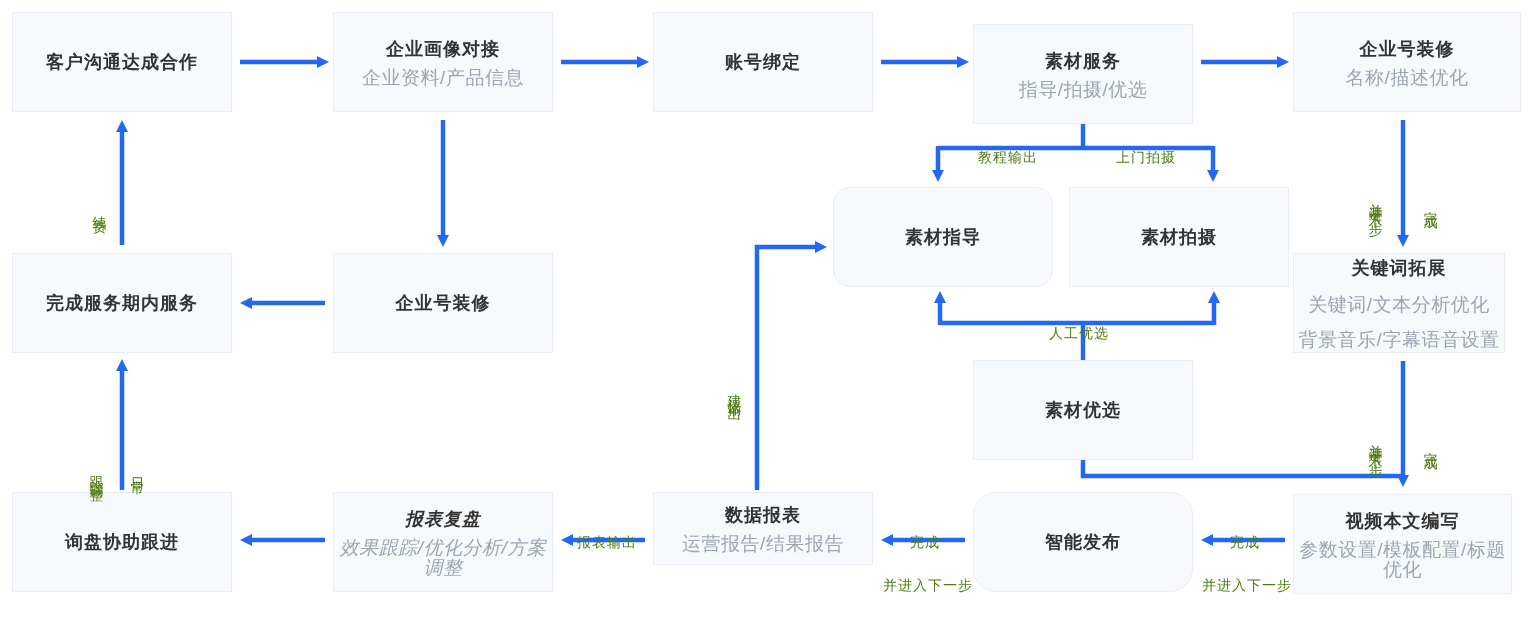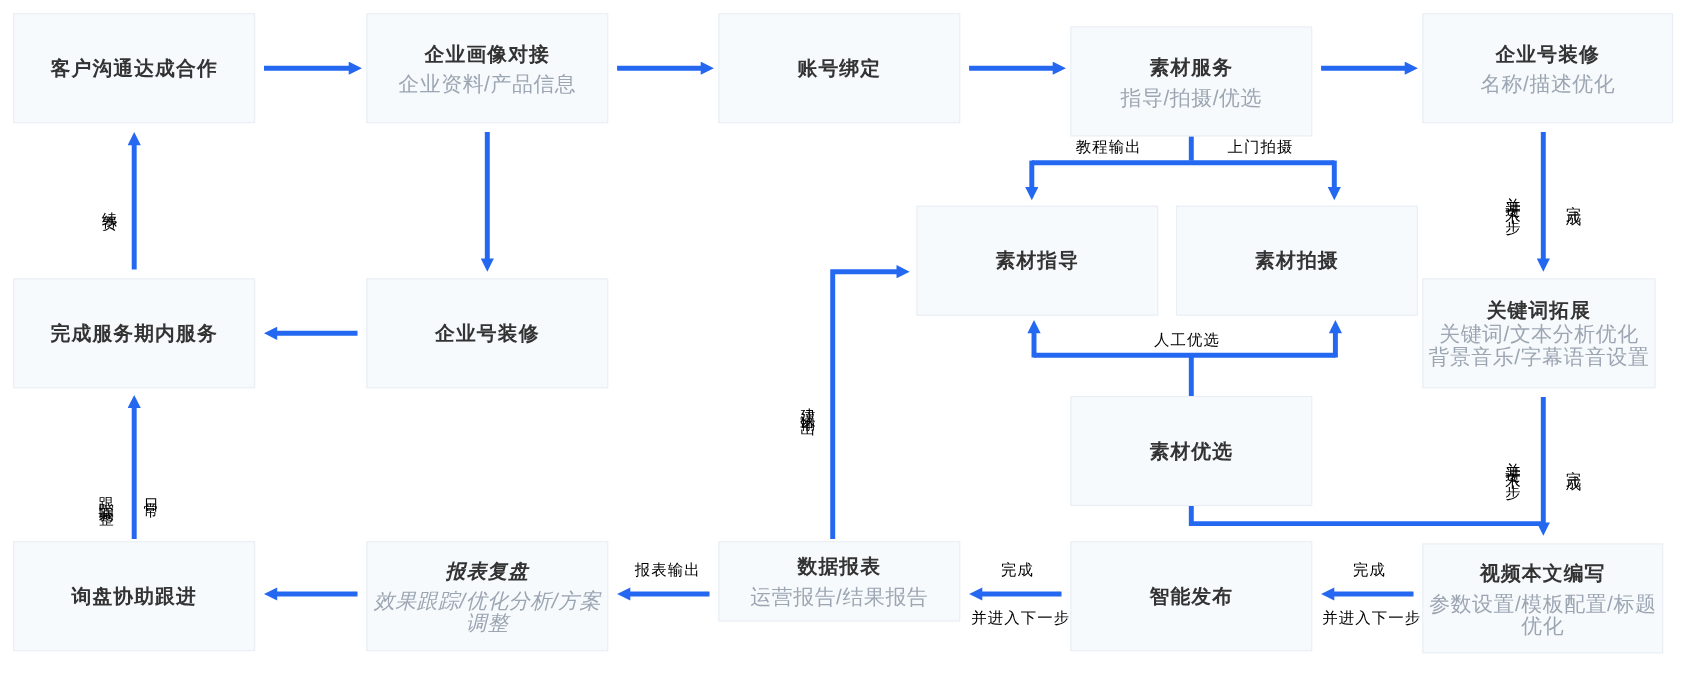--- a/index.html
+++ b/index.html
@@ -50,23 +50,24 @@
     font-size: 19px;
     color: #9CA5B2;
     letter-spacing: 0.5px;
     line-height: 20px;
   }
 
   .edge-label {
     position: absolute;
     transform: translate(-50%, -50%);
     font-size: 14px;
-    color: #000000;
+    color: #4d7c0f;
     white-space: nowrap;
     letter-spacing: 1px;
+    margin-top: 24px;
   }
   .edge-label.vertical {
     writing-mode: vertical-rl;
     letter-spacing: 4px;
     white-space: normal;
   }
 </style>
 </head>
 <body>
 
@@ -132,29 +133,29 @@
   <div class="node" style="left:973px; top:12px; width:220px; height:100px;margin-top:12px;">
     <span class="node-title">素材服务</span>
     <span class="node-sub">指导/拍摄/优选</span>
   </div>
 
   <div class="node" style="left:1293px; top:12px; width:228px; height:100px;">
     <span class="node-title">企业号装修</span>
     <span class="node-sub">名称/描述优化</span>
   </div>
 
-  <div class="node" style="left:833px; top:187px; width:220px; height:100px;">
+  <div class="node" style="left:833px; top:187px; width:220px; height:100px;border-radius:17px;">
     <span class="node-title">素材指导</span>
   </div>
 
   <div class="node" style="left:1069px; top:187px; width:220px; height:100px;">
     <span class="node-title">素材拍摄</span>
   </div>
 
-  <div class="node" style="left:1293px; top:253px; width:212px; height:100px; gap:1px;">
+  <div class="node" style="left:1293px; top:253px; width:212px; height:100px; gap:15px;">
     <span class="node-title">关键词拓展</span>
     <span class="node-sub">关键词/文本分析优化</span>
     <span class="node-sub">背景音乐/字幕语音设置</span>
   </div>
 
   <div class="node" style="left:973px; top:360px; width:220px; height:100px;">
     <span class="node-title">素材优选</span>
   </div>
 
   <div class="node" style="left:12px; top:253px; width:220px; height:100px;">
@@ -172,21 +173,21 @@
   <div class="node" style="left:333px; top:492px; width:220px; height:100px;font-style:italic;">
     <span class="node-title">报表复盘</span>
     <span class="node-sub">效果跟踪/优化分析/方案调整</span>
   </div>
 
   <div class="node" style="left:653px; top:492px; width:220px; height:73px;">
     <span class="node-title">数据报表</span>
     <span class="node-sub">运营报告/结果报告</span>
   </div>
 
-  <div class="node" style="left:973px; top:492px; width:220px; height:100px;">
+  <div class="node" style="left:973px; top:492px; width:220px; height:100px;border-radius:23px;">
     <span class="node-title">智能发布</span>
   </div>
 
   <div class="node" style="left:1293px; top:494px; width:219px; height:100px;">
     <span class="node-title">视频本文编写</span>
     <span class="node-sub">参数设置/模板配置/标题优化</span>
   </div>
 
   <div class="edge-label vertical" style="left:100px; top:185px;">续费</div>
 

